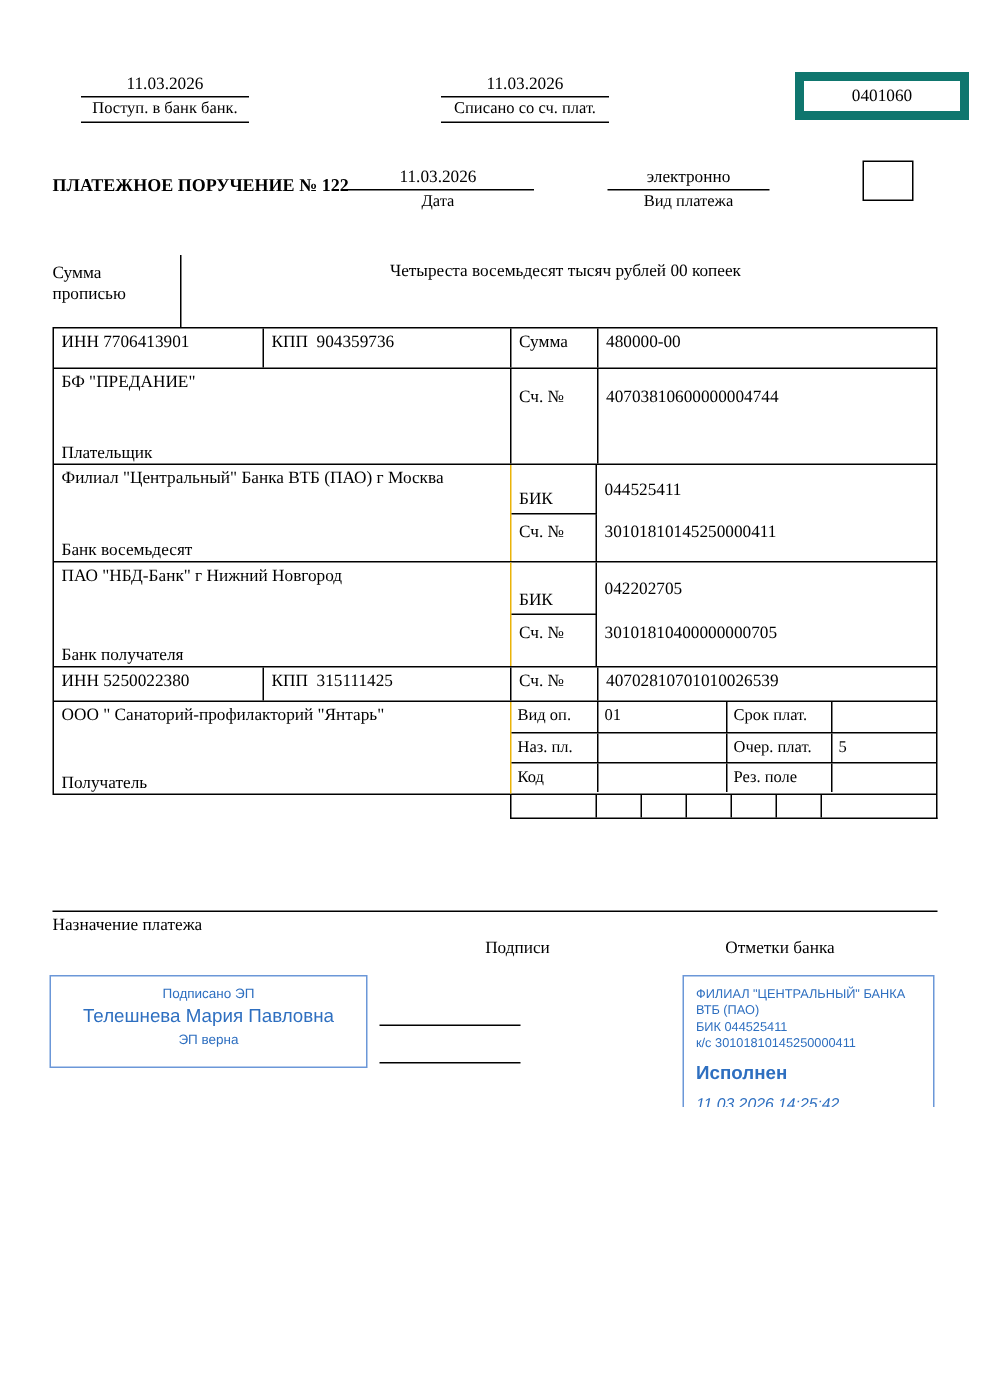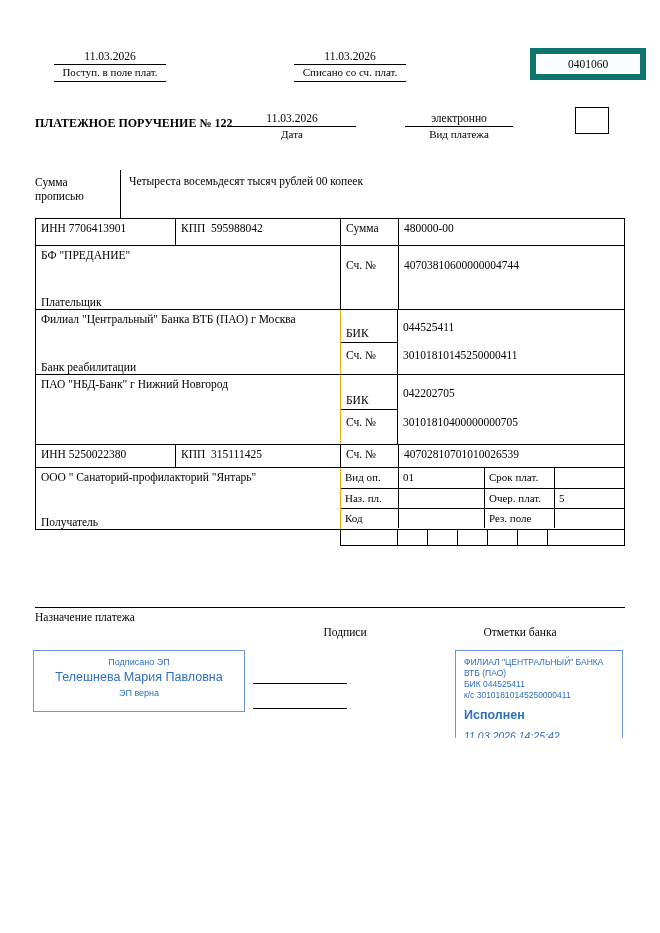--- a/index.html
+++ b/index.html
@@ -23,21 +23,21 @@
   .ufield { position:absolute; top:112px; text-align:center; }
   #fld-date { left:228px; width:128px; } #fld-kind { left:405px; width:108px; }
   .ufield .fval { display:block; border-bottom:1px solid #000; padding-bottom:2px; }
   .ufield .flabel { display:block; padding-top:1px; font-size:11px; }
   .small-box { position:absolute; left:575px; top:107px; width:34px; height:27px; border:1px solid #000; box-sizing:border-box; }
 
   
   .amount-words { position:absolute; left:35px; top:170px; width:590px; height:48px; display:flex; box-sizing:border-box; }
   .aw-label { width:86px; border-right:1px solid #000; padding-top:5px; box-sizing:border-box; }
   .aw-label div { line-height:14px; }
-  .aw-text { flex:1; padding:5px 0 0 8px; }
+  .aw-text { flex:1; padding:5px 0 0 8px;text-align:center; }
 
   
   .mtable { position:absolute; left:35px; top:218px; width:590px; box-sizing:border-box; }
   .tcore { border:1px solid #000; }
   .trow { display:flex; border-bottom:1px solid #000; box-sizing:border-box; }
   .trow.last { border-bottom:none; }
   .cell { box-sizing:border-box; padding:3px 5px; overflow:hidden; }
   .bl { border-left:1px solid #000; }
   .c1 { width:139px; } .c2 { width:165px; } .c3 { width:58px; } .c4 { flex:1; }
   .cleft { width:304px; display:flex; flex-direction:column; justify-content:space-between; box-sizing:border-box; padding:3px 5px 1px; }
@@ -84,21 +84,21 @@
   .bstamp .status { font-size:12.5px; font-weight:bold; margin-top:9px; }
   .bstamp .ts { font-size:10.5px; margin-top:10px;font-style:italic; }
 </style>
 </head>
 <body>
 
 <div class="page">
 
   <div class="date-block" id="db1">
     <span class="dval">11.03.2026</span>
-    <span class="dlabel">Поступ. в поле плат.</span>
+    <span class="dlabel">Поступ. в банк банк.</span>
   </div>
   <div class="date-block" id="db2">
     <span class="dval">11.03.2026</span>
     <span class="dlabel">Списано со сч. плат.</span>
   </div>
   <div class="form-code-box">
     <span>0401060</span>
   </div>
 
   <div class="doc-title">ПЛАТЕЖНОЕ ПОРУЧЕНИЕ № 122</div>
@@ -118,54 +118,55 @@
       <div>прописью</div>
     </div>
     <div class="aw-text pre">Четыреста восемьдесят тысяч рублей 00 копеек</div>
   </div>
 
   <div class="mtable">
     <div class="tcore">
 
       <div class="trow r1">
         <div class="cell c1 pre">ИНН 7706413901</div>
-        <div class="cell c2 bl pre">КПП  595988042</div>
+        <div class="cell c2 bl pre">КПП  904359736</div>
         <div class="cell c3 bl">Сумма</div>
         <div class="cell c4 bl">480000-00</div>
       </div>
 
       <div class="trow r2">
         <div class="cleft">
           <div class="pre">БФ "ПРЕДАНИЕ"</div>
           <div>Плательщик</div>
         </div>
         <div class="cell c3 bl padtop">Сч. №</div>
         <div class="cell c4 bl padtop">40703810600000004744</div>
       </div>
 
       <div class="trow r3">
         <div class="cleft">
           <div class="pre">Филиал "Центральный" Банка ВТБ (ПАО) г Москва</div>
-          <div>Банк реабилитации</div>
+          <div>Банк восемьдесят</div>
         </div>
         <div class="rblock">
           <div class="sub s1">
             <div class="sub-lab">БИК</div>
             <div class="sub-val">044525411</div>
           </div>
           <div class="sub s2">
             <div class="sub-lab">Сч. №</div>
             <div class="sub-val">30101810145250000411</div>
           </div>
         </div>
       </div>
 
       <div class="trow r4">
         <div class="cleft">
           <div class="pre">ПАО "НБД-Банк" г Нижний Новгород</div>
+          <div>Банк получателя</div>
         </div>
         <div class="rblock">
           <div class="sub s1">
             <div class="sub-lab">БИК</div>
             <div class="sub-val">042202705</div>
           </div>
           <div class="sub s2">
             <div class="sub-lab">Сч. №</div>
             <div class="sub-val">30101810400000000705</div>
           </div>

